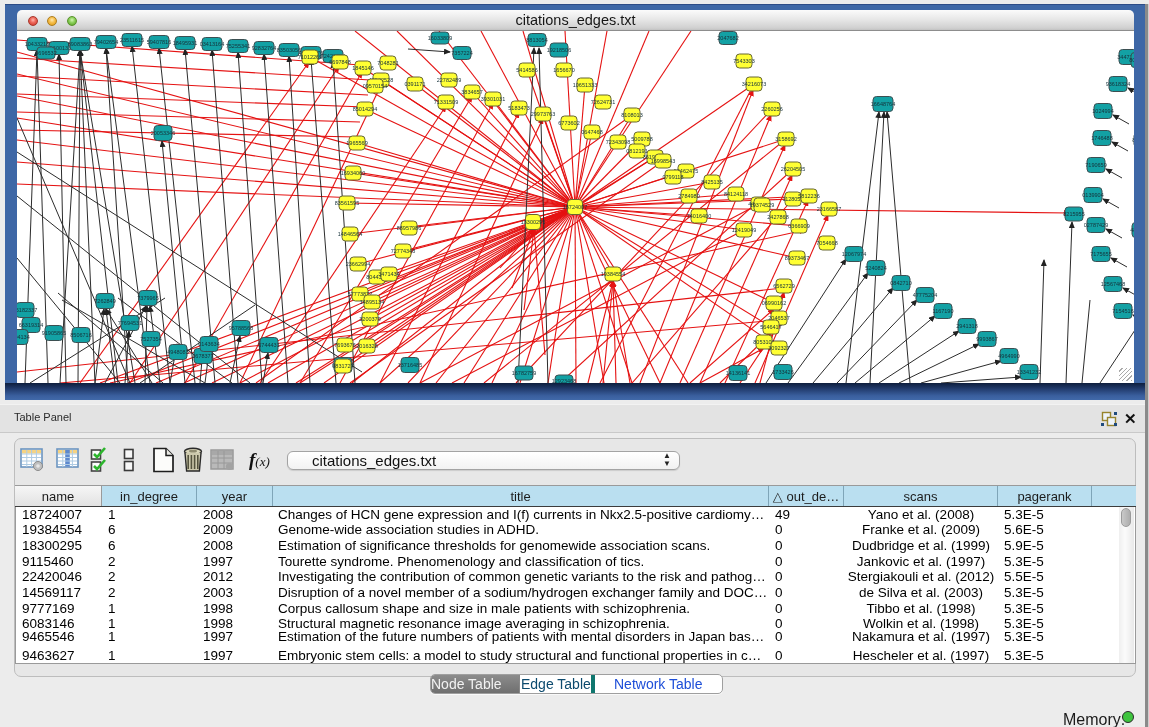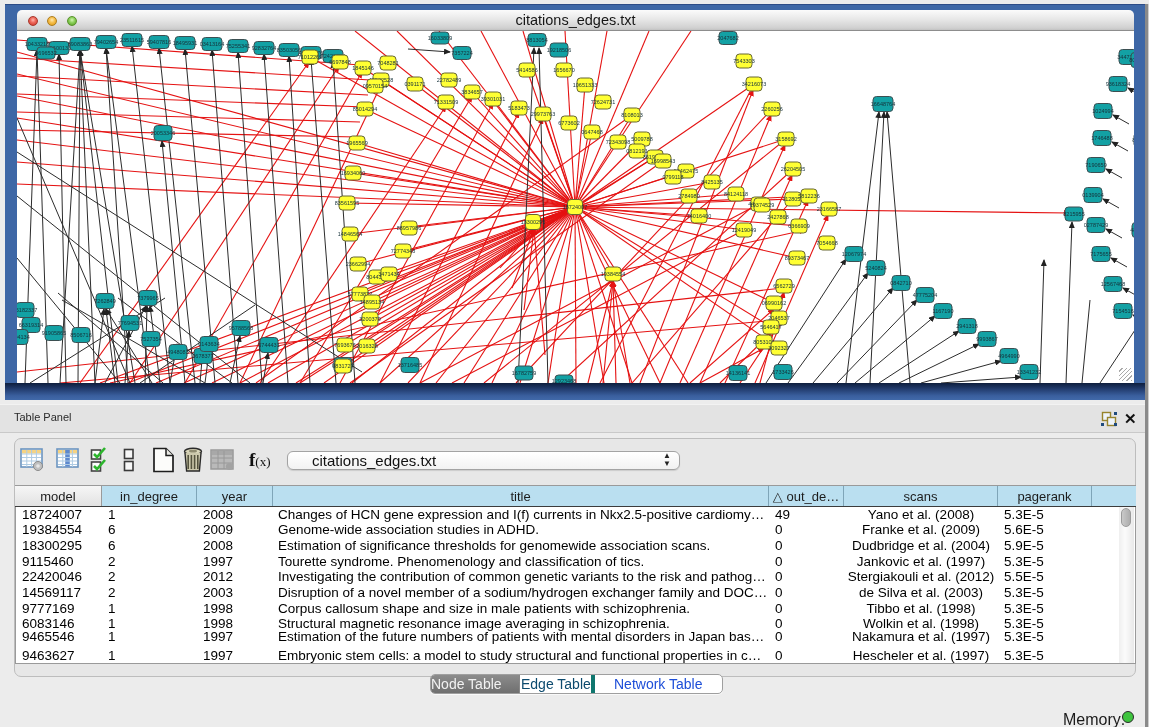--- a/index.html
+++ b/index.html
@@ -864,28 +864,28 @@
  <ellipse cx="11" cy="4.2" rx="4" ry="1.4" fill="#8f8b70"></ellipse>
  <path d="M3 6 L4.6 24 h12.8 L19 6" fill="#cdc9ad" stroke="#2a2a2a" stroke-width="1.4"></path>
  <path d="M6.2 8v14M9.4 8v14M12.6 8v14M15.8 8v14" stroke="#55533e" stroke-width="1.6"></path>
     </svg></div>
 <div class="abs ticon" style="left:210px"><svg width="25" height="26">
  <rect x="1" y="3" width="22" height="19" fill="#b9b9b9" stroke="#999" stroke-width="1.5"></rect>
  <rect x="2" y="4" width="20" height="4" fill="#a8a8a8"></rect>
  <path d="M2 11h20M2 16h20M8 4v18M14 4v18" stroke="#989898" stroke-width="1"></path>
  <circle cx="19.5" cy="19.5" r="3.6" fill="#a2a2a2"></circle>
     </svg></div>
-<div class="abs" style="left:249px;top:449px;font-family:'Liberation Serif',serif;color:#111">
+<div class="abs" style="left:249px;top:449px;font-family:'Liberation Serif',serif;font-style:italic;color:#111">
  <span style="font-size:19px;font-weight:bold">f</span><span style="font-size:13px">(x)</span></div>
 <div class="abs" id="dropdown"></div>
 <div class="abs" id="ddtext">citations_edges.txt</div>
 <div class="abs" id="ddarrows">▲<br>▼</div>
 <div class="abs" id="table"></div>
 <div class="abs" id="thead">
- <div class="h" style="left:0;width:87px;background:linear-gradient(180deg,#f6f6f6,#e2e2e2);border-right:1px solid #9a9a9a">model</div>
+ <div class="h" style="left:0;width:87px;background:linear-gradient(180deg,#f6f6f6,#e2e2e2);border-right:1px solid #9a9a9a">name</div>
  <div class="h" style="left:87px;width:95px">in_degree</div>
  <div class="h" style="left:182px;width:76px">year</div>
  <div class="h" style="left:258px;width:496px">title</div>
  <div class="h" style="left:754px;width:75px">△ out_de…</div>
  <div class="h" style="left:829px;width:154px">scans</div>
  <div class="h" style="left:983px;width:94px">pagerank</div>
 </div>
 <div class="abs" id="hdrline"></div>
 <div class="tr" style="top:506.5px">
     <span class="c0">18724007</span>
@@ -904,21 +904,21 @@
     <span class="c4">0</span>
     <span class="c5">Franke et al. (2009)</span>
     <span class="c6">5.6E-5</span>
   </div>
 <div class="tr" style="top:537.9px">
     <span class="c0">18300295</span>
     <span class="c1">6</span>
     <span class="c2">2008</span>
     <span class="c3">Estimation of significance thresholds for genomewide association scans.</span>
     <span class="c4">0</span>
-    <span class="c5">Dudbridge et al. (2004)</span>
+    <span class="c5">Dudbridge et al. (1999)</span>
     <span class="c6">5.9E-5</span>
   </div>
 <div class="tr" style="top:553.6px">
     <span class="c0">9115460</span>
     <span class="c1">2</span>
     <span class="c2">1997</span>
     <span class="c3">Tourette syndrome. Phenomenology and classification of tics.</span>
     <span class="c4">0</span>
     <span class="c5">Jankovic et al. (1997)</span>
     <span class="c6">5.3E-5</span>

